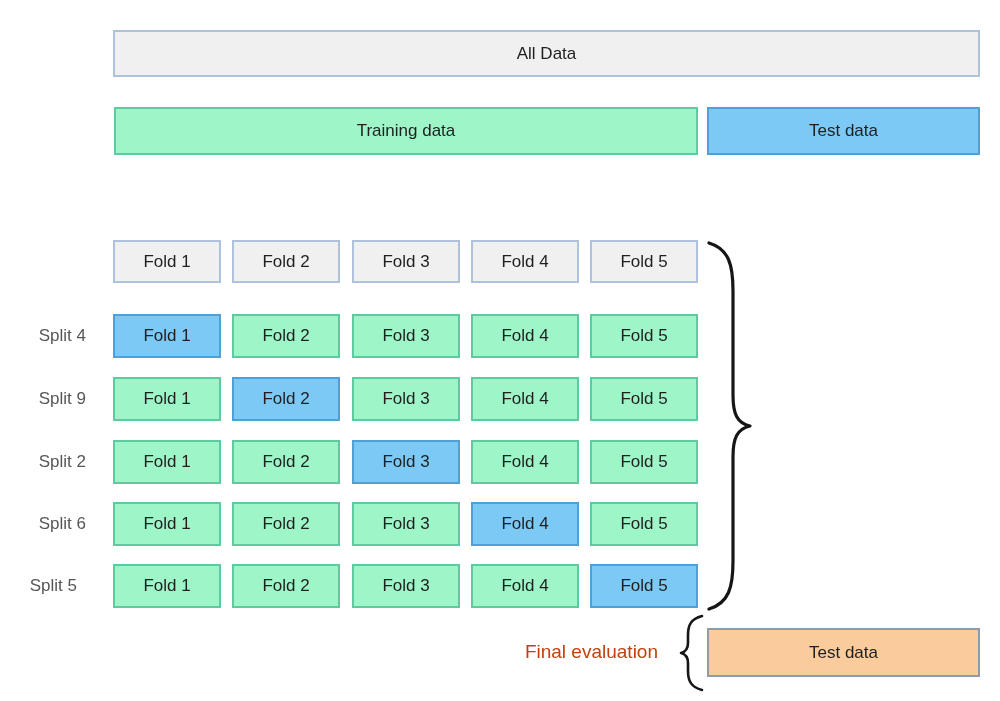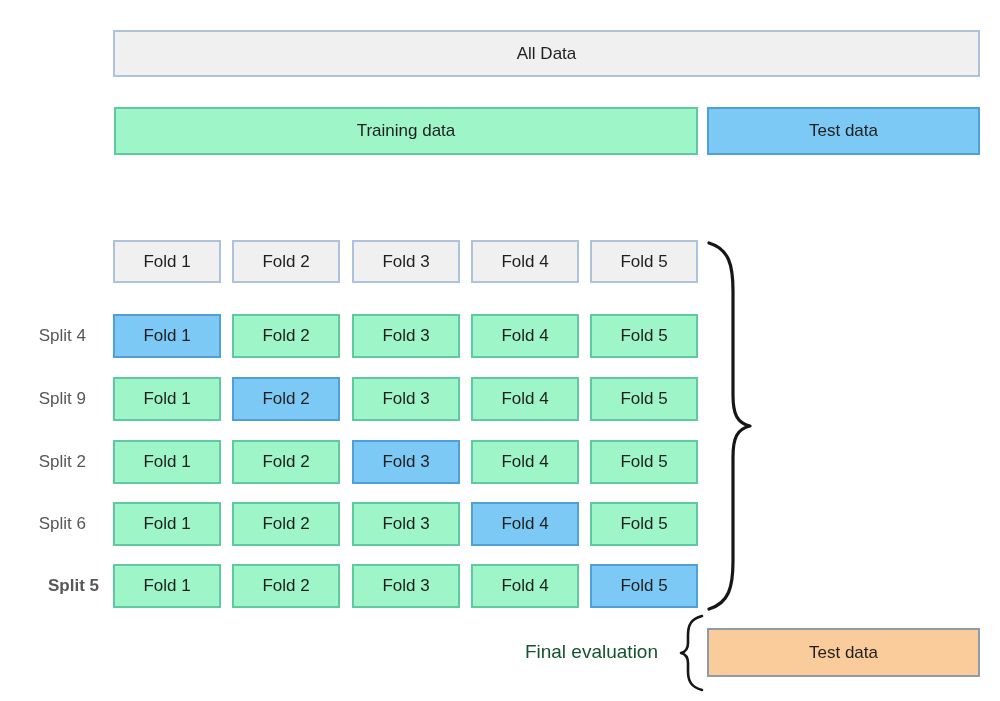--- a/index.html
+++ b/index.html
@@ -48,21 +48,21 @@
   }
   .annotation {
     position: absolute;
     font-size: 20px;
     color: var(--annotation-text, #4b4b4b);
     white-space: nowrap;
   }
   .final-eval-label {
     position: absolute;
     font-size: 19px;
-    color: #14532d;
+    color: #c2410c;
     text-align: right;
     white-space: nowrap;
   }
   .brace { position: absolute; }
   .brace path {
     fill: none;
     stroke: var(--brace-stroke, #161616);
     stroke-linecap: round;
     stroke-linejoin: round;
   }
@@ -101,21 +101,21 @@
       <div class="box train" style="left: 232px; top: 440px; width: 108px; height: 44px;">Fold 2</div>
       <div class="box test" style="left: 352px; top: 440px; width: 108px; height: 44px;">Fold 3</div>
       <div class="box train" style="left: 471px; top: 440px; width: 108px; height: 44px;">Fold 4</div>
       <div class="box train" style="left: 590px; top: 440px; width: 108px; height: 44px;">Fold 5</div>
       <div class="split-label" style="left: 10px; top: 502px; width: 76px; height: 44px;">Split 6</div>
       <div class="box train" style="left: 113px; top: 502px; width: 108px; height: 44px;">Fold 1</div>
       <div class="box train" style="left: 232px; top: 502px; width: 108px; height: 44px;">Fold 2</div>
       <div class="box train" style="left: 352px; top: 502px; width: 108px; height: 44px;">Fold 3</div>
       <div class="box test" style="left: 471px; top: 502px; width: 108px; height: 44px;">Fold 4</div>
       <div class="box train" style="left: 590px; top: 502px; width: 108px; height: 44px;">Fold 5</div>
-      <div class="split-label" style="left: 23px; top: 564px; width: 76px; height: 44px; font-weight: bold;">Split 5</div>
+      <div class="split-label" style="left: 1px; top: 564px; width: 76px; height: 44px;">Split 5</div>
       <div class="box train" style="left: 113px; top: 564px; width: 108px; height: 44px;">Fold 1</div>
       <div class="box train" style="left: 232px; top: 564px; width: 108px; height: 44px;">Fold 2</div>
       <div class="box train" style="left: 352px; top: 564px; width: 108px; height: 44px;">Fold 3</div>
       <div class="box train" style="left: 471px; top: 564px; width: 108px; height: 44px;">Fold 4</div>
       <div class="box test" style="left: 590px; top: 564px; width: 108px; height: 44px;">Fold 5</div>
     </div>
 
   <svg class="brace" style="left:702px; top:239px;" width="54" height="374" viewBox="0 0 54 374">
     <path d="M7,4 C27,10 31,26 31,52 L31,156 C31,175 35,184 48,187 C35,190 31,199 31,218 L31,322 C31,348 27,364 7,370" stroke-width="3.2"></path>
   </svg>

